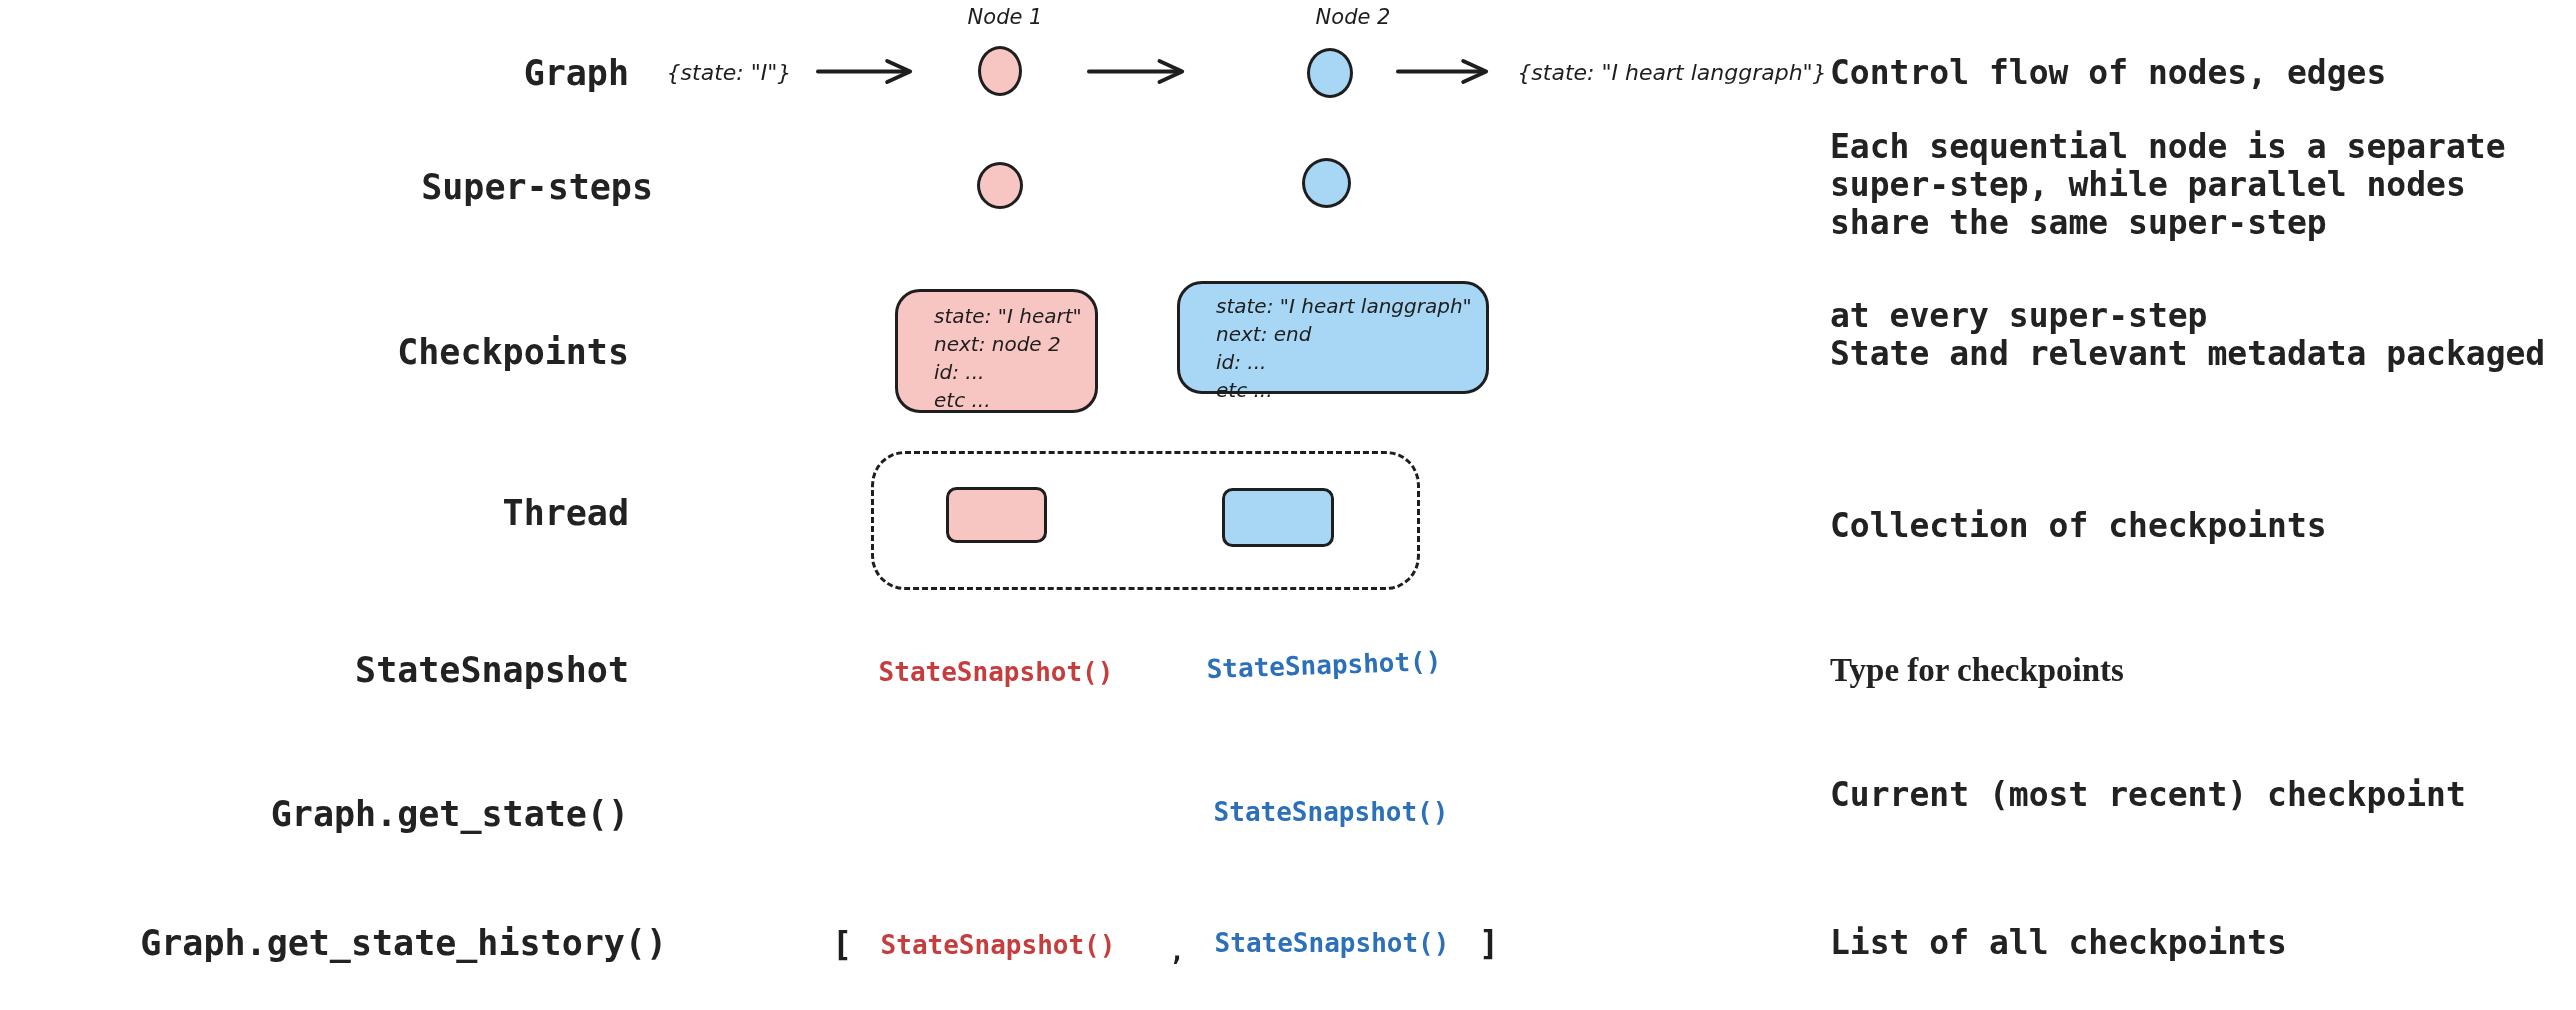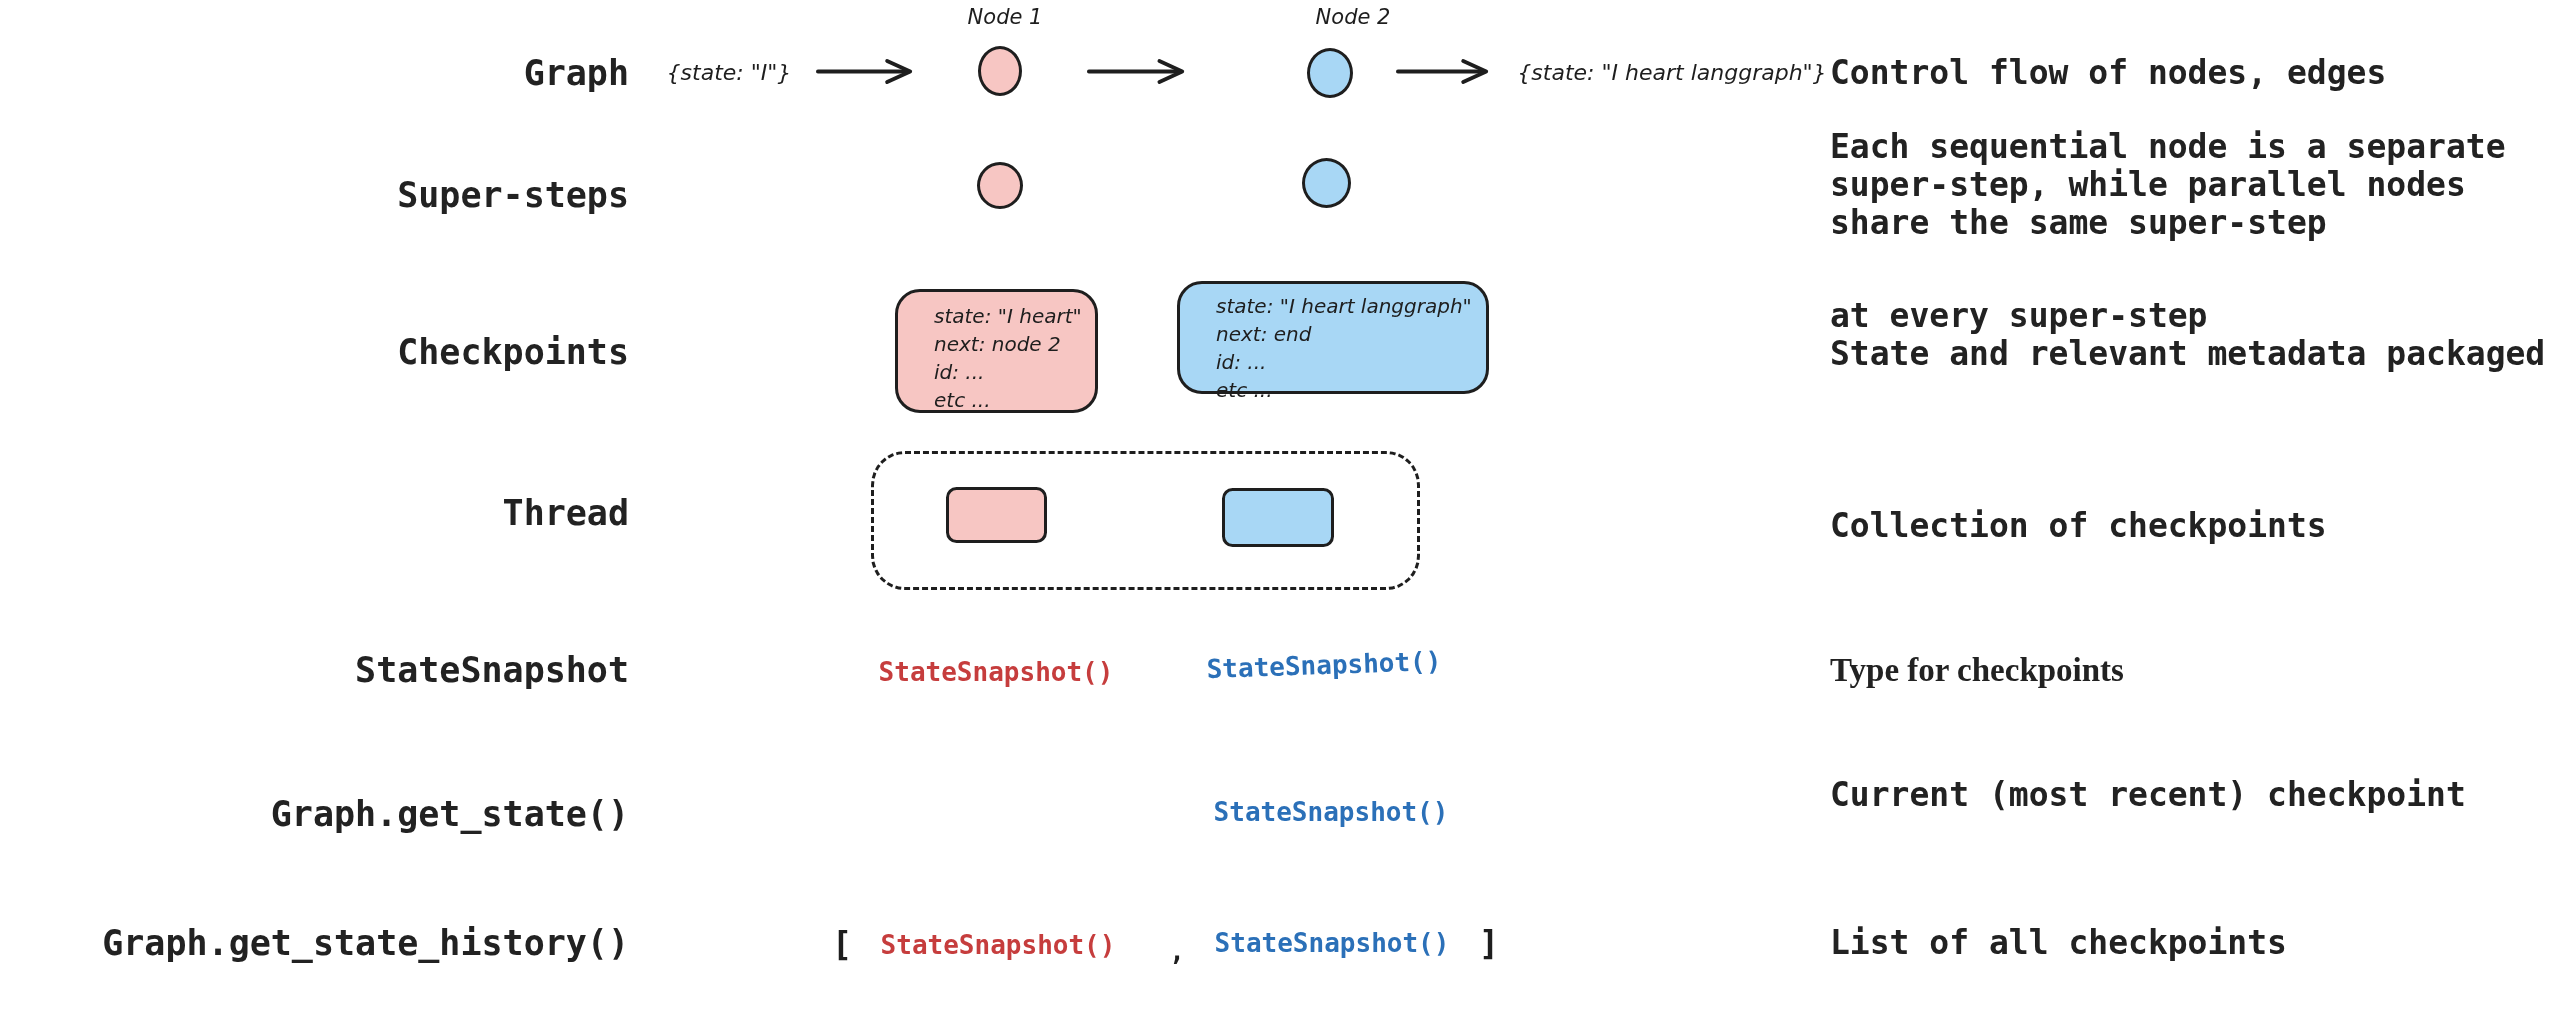--- a/index.html
+++ b/index.html
@@ -135,21 +135,21 @@
 
   <svg class="arrow" style="left:1396px; top:57px;" width="96" height="29" viewBox="0 0 100 30">
     <line x1="2" y1="15" x2="92" y2="15" stroke="#1e1e1e" stroke-width="4" stroke-linecap="round"></line>
     <polyline points="70,4 94,15 70,26" fill="none" stroke="#1e1e1e" stroke-width="4" stroke-linecap="round" stroke-linejoin="round"></polyline>
   </svg>
 
   <div class="hand state-note" style="left:1672px; top:72px;">{state: "I heart langgraph"}</div>
 
   <div class="desc" style="top:54px;">Control flow of nodes, edges</div>
 
-  <div class="row-label" style="top:175px;">Super-steps</div>
+  <div class="row-label" style="top:167px;padding-left:24px;">Super-steps</div>
 
   <div class="node-circle pink" style="left:977px; top:162px; width:46px; height:47px;"></div>
   <div class="node-circle blue" style="left:1302px; top:158px; width:49px; height:50px;"></div>
 
   <div class="desc" style="top:128px;">
     <div>Each sequential node is a separate</div>
     <div>super-step, while parallel nodes</div>
     <div>share the same super-step</div>
   </div>
 
@@ -188,21 +188,21 @@
   <div class="code code-blue" style="left:1324px; top:665px; transform: translate(-50%,-50%) rotate(-2deg);">StateSnapshot()</div>
 
   <div class="desc" style="top:651px;font-family:Liberation Serif, serif;">Type for checkpoints</div>
 
   <div class="row-label" style="top:794px;">Graph.get_state()</div>
 
   <div class="code code-blue" style="left:1331px; top:812px;">StateSnapshot()</div>
 
   <div class="desc" style="top:776px;">Current (most recent) checkpoint</div>
 
-  <div class="row-label" style="top:923px;">Graph.get_state_history()</div>
+  <div class="row-label" style="top:923px;padding-left:38px;">Graph.get_state_history()</div>
 
   <div class="bracket" style="left:842px; top:944px;">[</div>
   <div class="code code-red" style="left:998px; top:945px;">StateSnapshot()</div>
   <div class="code" style="left:1177px; top:951px; color:#1e1e1e;">,</div>
   <div class="code code-blue" style="left:1332px; top:943px;">StateSnapshot()</div>
   <div class="bracket" style="left:1489px; top:943px;">]</div>
 
   <div class="desc" style="top:924px;">List of all checkpoints</div>
 
 </div>

